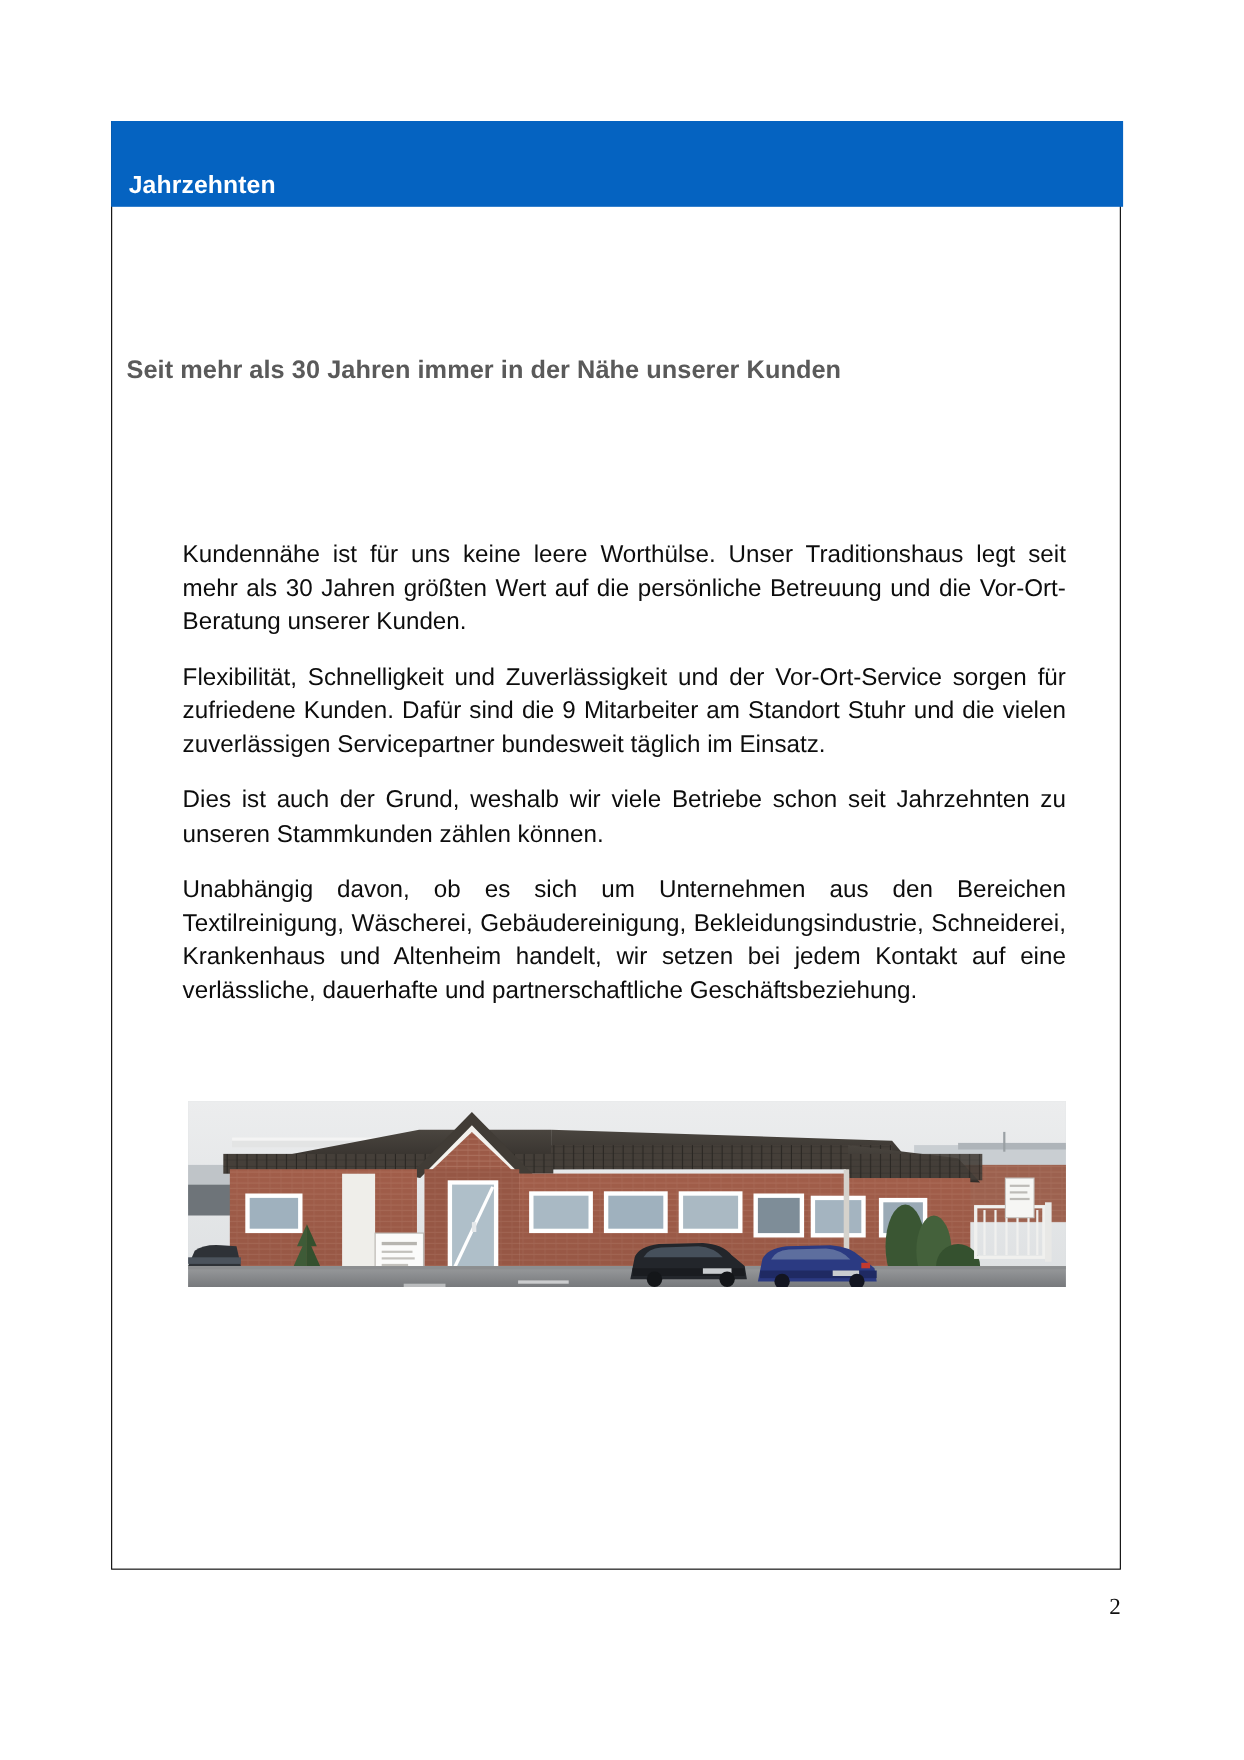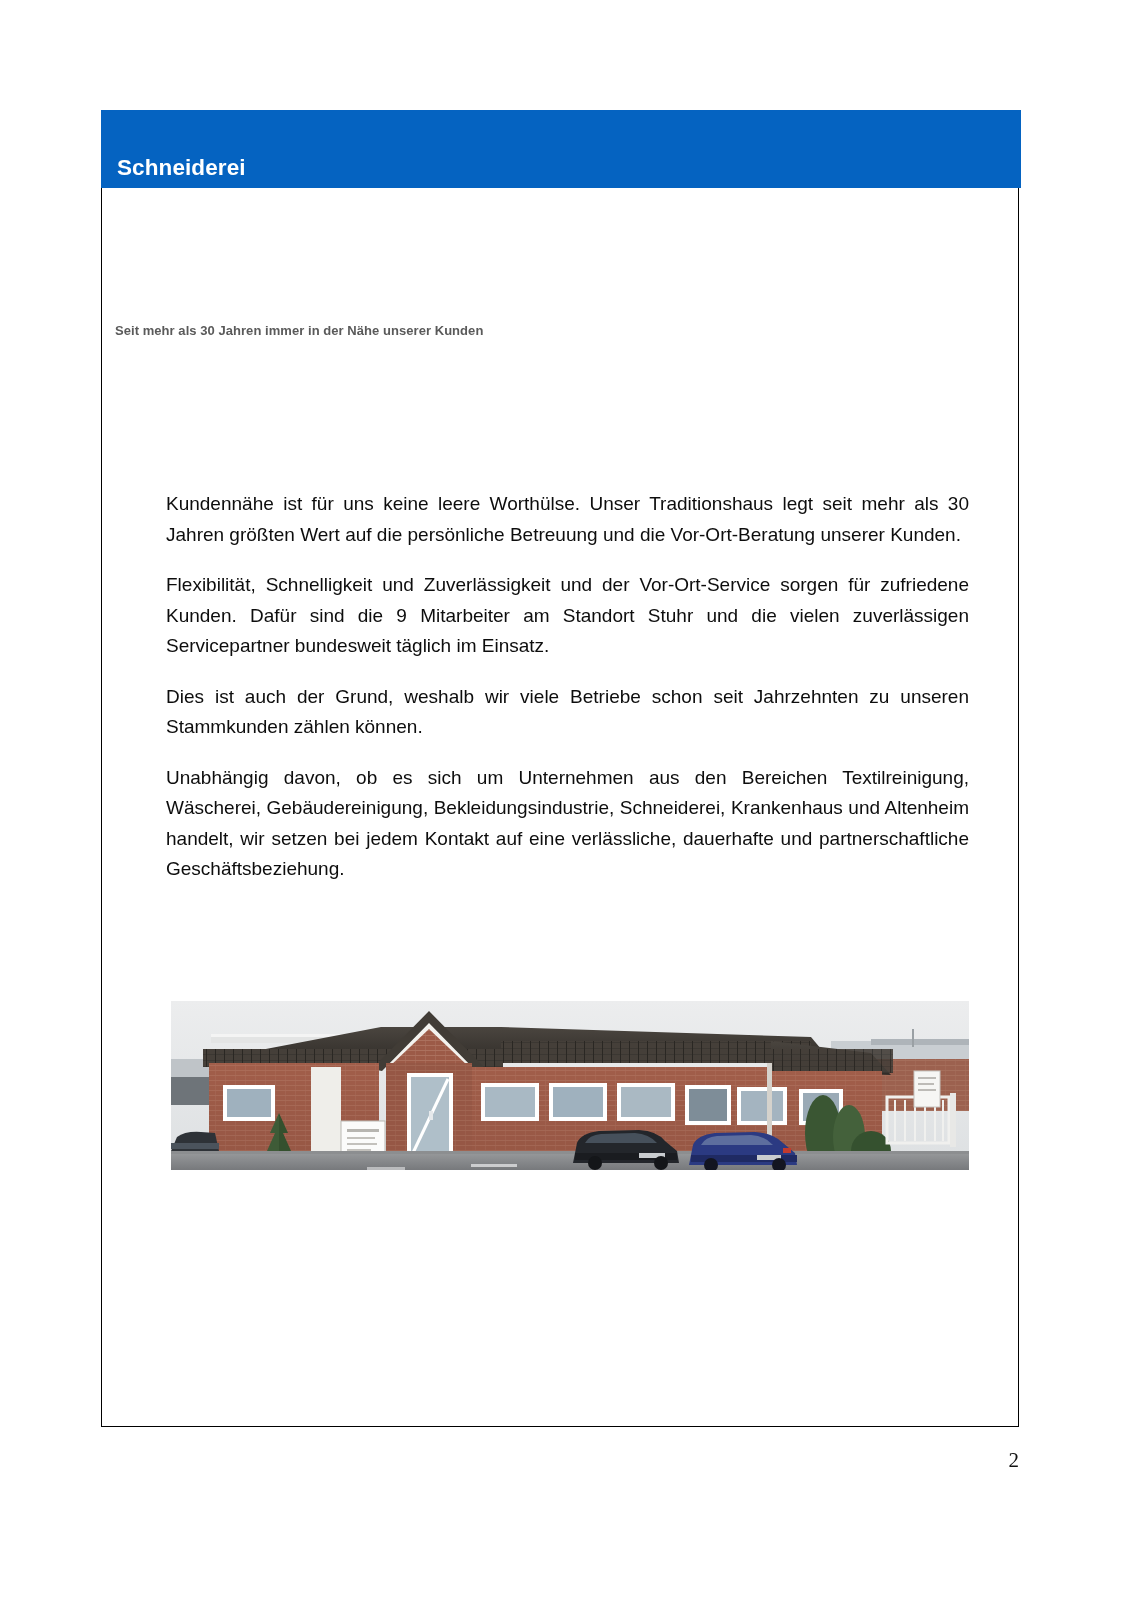--- a/index.html
+++ b/index.html
@@ -46,36 +46,36 @@
     font-weight: bold;
     letter-spacing: 0.1px;
     white-space: nowrap;
   }
 
   
   .sub-heading {
     position: absolute;
     left: 13px;
     top: 212px;
-    font-size: 13px;
+    font-size: 23px;
     font-weight: bold;
     color: #5a5a5a;
     letter-spacing: 0.05px;
     white-space: nowrap;
   }
 
   
   .body-block {
     position: absolute;
     left: 64px;
     top: 378px;
     width: 803px;
   }
   .body-par {
-    font-size: 19px;
+    font-size: 22px;
     line-height: 30.5px;
     color: #0d0d0d;
     text-align: justify;
     text-justify: inter-word;
     margin: 0 0 20px 0;
     font-weight: normal;
   }
   .body-par:last-child { margin-bottom: 0; }
 
   
@@ -101,21 +101,21 @@
     font-size: 21px;
     color: #111111;
   }
 </style>
 </head>
 <body>
 
 <div class="page-frame">
 
   <div class="header-banner">
-    <div class="header-title">Schneiderei</div>
+    <div class="header-title">Jahrzehnten</div>
   </div>
 
   <div class="sub-heading">Seit mehr als 30 Jahren immer in der Nähe unserer Kunden</div>
 
   <div class="body-block">
     <p class="body-par">Kundennähe ist für uns keine leere Worthülse. Unser Traditionshaus legt seit mehr als 30 Jahren größten Wert auf die persönliche Betreuung und die Vor-Ort-Beratung unserer Kunden.</p>
     <p class="body-par">Flexibilität, Schnelligkeit und Zuverlässigkeit und der Vor-Ort-Service sorgen für zufriedene Kunden. Dafür sind die 9 Mitarbeiter am Standort Stuhr und die vielen zuverlässigen Servicepartner bundesweit täglich im Einsatz.</p>
     <p class="body-par">Dies ist auch der Grund, weshalb wir viele Betriebe schon seit Jahrzehnten zu unseren Stammkunden zählen können.</p>
     <p class="body-par">Unabhängig davon, ob es sich um Unternehmen aus den Bereichen Textilreinigung, Wäscherei, Gebäudereinigung, Bekleidungsindustrie, Schneiderei, Krankenhaus und Altenheim handelt, wir setzen bei jedem Kontakt auf eine verlässliche, dauerhafte und partnerschaftliche Geschäftsbeziehung.</p>
   </div>

